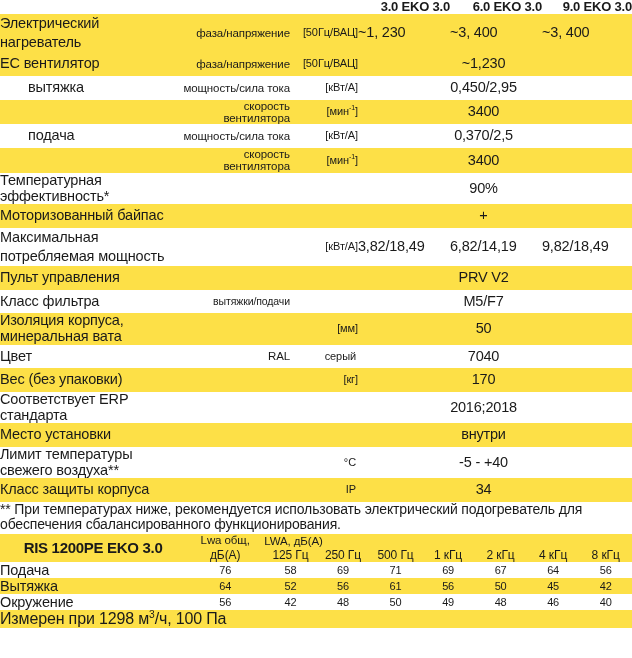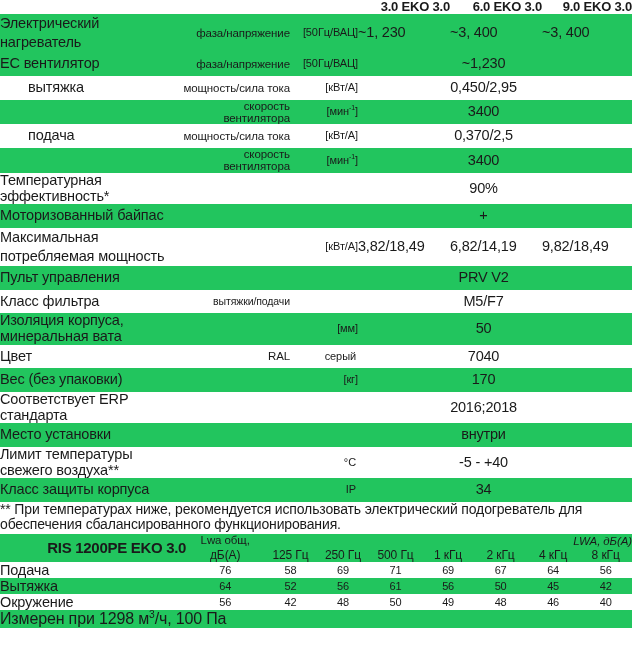--- a/index.html
+++ b/index.html
@@ -34,21 +34,21 @@
   }
 
   
   col.c-label { width: 175px; }
   col.c-param { width: 115px; }
   col.c-unit  { width: 68px; }
   col.c-v1    { width: 92px; }
   col.c-v2    { width: 92px; }
   col.c-v3    { width: 90px; }
 
-  .shaded { background: #22c55e; }
+  .shaded { background: #fde047; }
   .white  { background: #ffffff; }
 
   .hdr-row td {
     background: #ffffff;
     font-weight: bold;
     font-size: 13px;
     text-align: right;
     padding: 1px 4px 3px 0;
     letter-spacing: -0.2px;
   }
@@ -113,37 +113,36 @@
     padding: 0;
     vertical-align: middle;
   }
   col.a-name { width: 186px; }
   col.a-lwa  { width: 78px; }
   col.a-f    { width: 52.5px; }
 
   .a-title {
     font-size: 15px;
     font-weight: bold;
-    text-align: right;
+    text-align: center;
     padding: 3px 2px 3px 4px;
     letter-spacing: -0.3px;
   }
   .a-sub {
     font-size: 11.5px;
     text-align: center;
     padding: 2px 4px 0 2px;
     line-height: 1.18;
     letter-spacing: -0.1px;
   }
   .a-span {
     font-size: 11.5px;
-    text-align: right;
+    text-align: left;
     padding: 2px 2px 0 2px;
     letter-spacing: -0.1px;
-    font-style: italic;
   }
   .a-freq {
     font-size: 12px;
     text-align: center;
     padding: 0 4px 3px 2px;
     letter-spacing: -0.1px;
   }
   .a-rowname {
     font-size: 14.5px;
     text-align: left;

